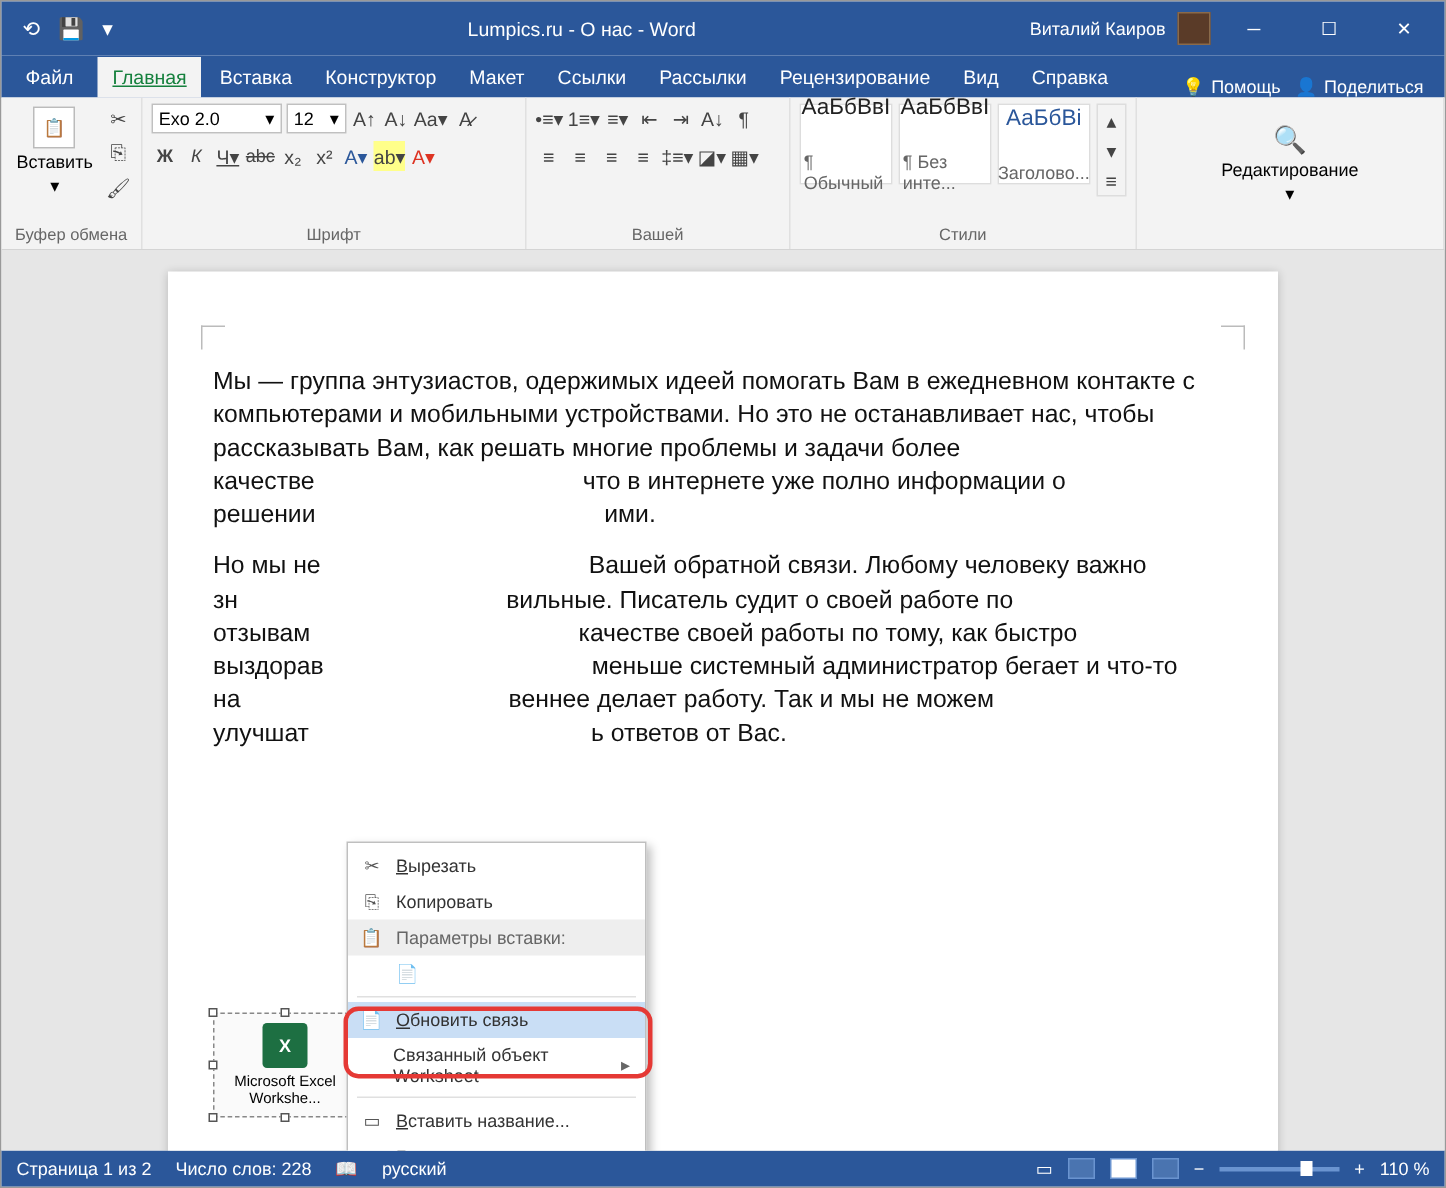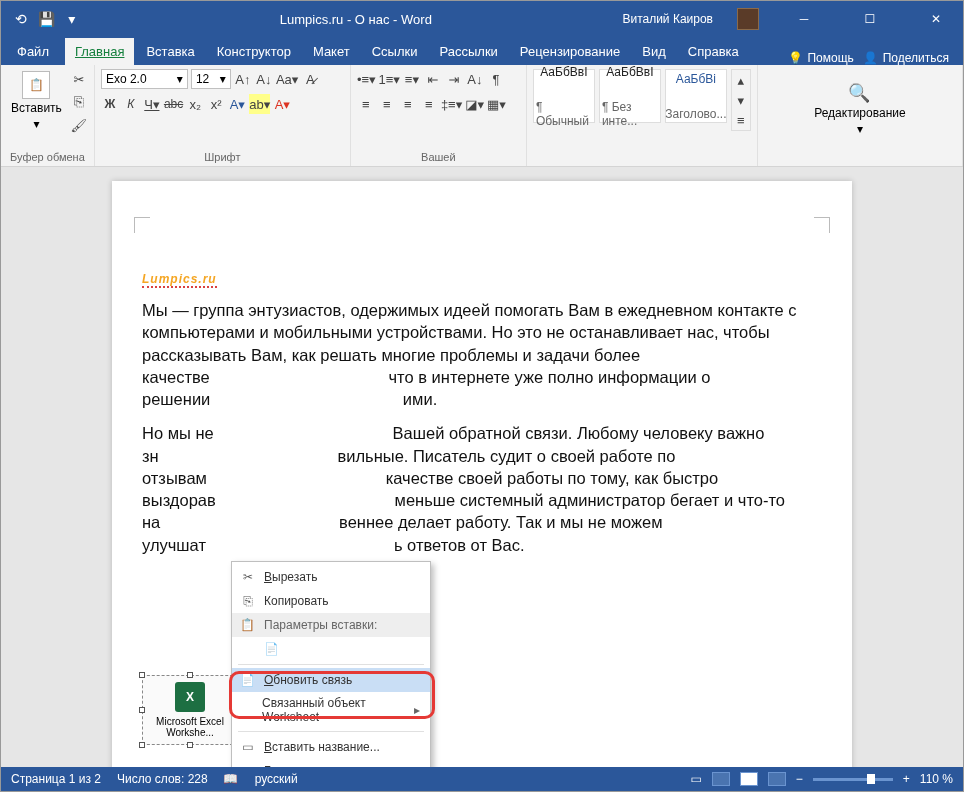--- a/index.html
+++ b/index.html
@@ -2,42 +2,42 @@
 <html><head>
 <meta charset="utf-8">
 <style>
 *{box-sizing:border-box;margin:0;padding:0;font-family:"Segoe UI",Tahoma,sans-serif;font-size:12px;}
 body{background:#fff;width:964px;height:792px;overflow:hidden;position:relative;}
 .window{width:964px;height:792px;border:1px solid #999;display:flex;flex-direction:column;}
 .titlebar{background:#2b579a;height:36px;display:flex;align-items:center;color:#fff;}
 .titlebar .qat{display:flex;gap:12px;padding:0 14px;}
 .titlebar .qat span{font-size:14px;}
 .titlebar .title{flex:1;text-align:center;font-size:13px;}
-.titlebar .user-area{display:flex;align-items:center;gap:24px;padding-right:6px;}
+.titlebar .user-area{display:flex;align-items:center;gap:8px;padding-right:6px;}
 .avatar{width:22px;height:22px;background:#5a3b28;border:1px solid #8a6a4a;}
 .winbtn{width:42px;height:36px;display:flex;align-items:center;justify-content:center;font-size:12px;}
 .tabs{background:#2b579a;height:28px;display:flex;align-items:flex-end;color:#fff;padding-left:6px;gap:2px;}
 .tab{padding:6px 10px;font-size:13px;cursor:pointer;}
 .tab.file{padding-right:14px;}
 .tab.active{background:#f3f3f3;color:#15803d;text-decoration:underline;}
 .tabs .right{margin-left:auto;display:flex;align-items:center;gap:10px;padding-right:14px;font-size:13px;}
 .tabs .right span{display:flex;align-items:center;gap:4px;}
 .ribbon{background:#f3f3f3;height:102px;display:flex;border-bottom:1px solid #d4d4d4;}
 .group{border-right:1px solid #e0e0e0;display:flex;flex-direction:column;padding:4px 6px 1px;}
 .group-body{flex:1;display:flex;align-items:flex-start;gap:4px;}
 .group-label{text-align:center;font-size:11px;color:#666;padding:2px 0;}
 .bigbtn{display:flex;flex-direction:column;align-items:center;justify-content:center;gap:2px;padding:2px 4px;min-width:44px;}
 .bigbtn .ic{width:28px;height:28px;background:#fff;border:1px solid #bbb;display:flex;align-items:center;justify-content:center;}
 .col{display:flex;flex-direction:column;gap:3px;}
 .row{display:flex;gap:3px;align-items:center;}
 .combo{background:#fff;border:1px solid #c0c0c0;height:20px;display:flex;align-items:center;padding:0 4px;font-size:11px;justify-content:space-between;}
 .fmtbtn{min-width:18px;height:20px;display:flex;align-items:center;justify-content:center;color:#444;font-size:13px;}
 .styles-gal{display:flex;gap:4px;}
 .style-item{width:62px;height:54px;border:1px solid #ddd;background:#fff;display:flex;flex-direction:column;align-items:center;justify-content:center;font-size:9px;color:#666;padding:2px;}
-.style-item .prev{font-size:12px;color:#222;margin-bottom:21px;}
+.style-item .prev{font-size:15px;color:#222;margin-bottom:21px;}
 .doc{flex:1;background:#e6e6e6;position:relative;overflow:hidden;}
 .page{background:#fff;margin:14px auto 0;width:740px;height:620px;position:relative;padding:62px 30px 20px 30px;box-shadow:0 0 6px rgba(0,0,0,.2);}
 .corner{position:absolute;width:16px;height:16px;border:1px solid #bbb;}
 .corner.tl{top:36px;left:22px;border-right:none;border-bottom:none;}
 .corner.tr{top:36px;right:22px;border-left:none;border-bottom:none;}
 .h1{font-size:44px;font-weight:800;font-style:italic;color:#f5a623;letter-spacing:1px;margin-bottom:6px;}
 .h1u{border-bottom:2px dotted #d94141;display:inline-block;}
 .para{font-size:16.5px;color:#111;line-height:1.35;margin-bottom:12px;}
 .excel-obj{position:absolute;left:30px;bottom:56px;width:96px;height:70px;border:1px dashed #888;display:flex;flex-direction:column;align-items:center;justify-content:center;background:#fafafa;}
 .handle{width:6px;height:6px;background:#fff;border:1px solid #555;position:absolute;}
@@ -193,39 +193,39 @@
               <div class="prev" style="color:#2b579a;">АаБбВі</div>
               <div>Заголово...</div>
             </div>
       </div>
       <div class="col" style="justify-content:center;gap:0;border:1px solid #ddd;">
         <span class="fmtbtn">▴</span>
         <span class="fmtbtn">▾</span>
         <span class="fmtbtn">≡</span>
       </div>
     </div>
+    <div class="group-label">Стили</div>
   </div>
 
   <div class="group" style="flex:1;">
     <div class="group-body" style="justify-content:center;align-items:center;">
       <div class="bigbtn">
         <span style="font-size:18px;">🔍</span>
         <span>Редактирование</span>
             <span>▾</span>
       </div>
     </div>
     <div class="group-label">&nbsp;</div>
   </div>
 </div>
 
 <div class="doc">
   <div class="page">
     <div class="corner tl"></div>
     <div class="corner tr"></div>
-    <div class="h1"><span class="h1u">Lumpics.ru</span></div>
     <div class="para">Мы — группа энтузиастов, одержимых идеей помогать Вам в ежедневном контакте с компьютерами и мобильными устройствами. Но это не останавливает нас, чтобы рассказывать Вам, как решать многие проблемы и задачи более качестве&nbsp;&nbsp;&nbsp;&nbsp;&nbsp;&nbsp;&nbsp;&nbsp;&nbsp;&nbsp;&nbsp;&nbsp;&nbsp;&nbsp;&nbsp;&nbsp;&nbsp;&nbsp;&nbsp;&nbsp;&nbsp;&nbsp;&nbsp;&nbsp;&nbsp;&nbsp;&nbsp;&nbsp;&nbsp;&nbsp;&nbsp;&nbsp;&nbsp;&nbsp;&nbsp;&nbsp;&nbsp;&nbsp;&nbsp;что в интернете уже полно информации о решении&nbsp;&nbsp;&nbsp;&nbsp;&nbsp;&nbsp;&nbsp;&nbsp;&nbsp;&nbsp;&nbsp;&nbsp;&nbsp;&nbsp;&nbsp;&nbsp;&nbsp;&nbsp;&nbsp;&nbsp;&nbsp;&nbsp;&nbsp;&nbsp;&nbsp;&nbsp;&nbsp;&nbsp;&nbsp;&nbsp;&nbsp;&nbsp;&nbsp;&nbsp;&nbsp;&nbsp;&nbsp;&nbsp;&nbsp;&nbsp;&nbsp;&nbsp;ими.</div>
     <div class="para">Но мы не&nbsp;&nbsp;&nbsp;&nbsp;&nbsp;&nbsp;&nbsp;&nbsp;&nbsp;&nbsp;&nbsp;&nbsp;&nbsp;&nbsp;&nbsp;&nbsp;&nbsp;&nbsp;&nbsp;&nbsp;&nbsp;&nbsp;&nbsp;&nbsp;&nbsp;&nbsp;&nbsp;&nbsp;&nbsp;&nbsp;&nbsp;&nbsp;&nbsp;&nbsp;&nbsp;&nbsp;&nbsp;&nbsp;&nbsp;Вашей обратной связи. Любому человеку важно зн&nbsp;&nbsp;&nbsp;&nbsp;&nbsp;&nbsp;&nbsp;&nbsp;&nbsp;&nbsp;&nbsp;&nbsp;&nbsp;&nbsp;&nbsp;&nbsp;&nbsp;&nbsp;&nbsp;&nbsp;&nbsp;&nbsp;&nbsp;&nbsp;&nbsp;&nbsp;&nbsp;&nbsp;&nbsp;&nbsp;&nbsp;&nbsp;&nbsp;&nbsp;&nbsp;&nbsp;&nbsp;&nbsp;&nbsp;вильные. Писатель судит о своей работе по отзывам&nbsp;&nbsp;&nbsp;&nbsp;&nbsp;&nbsp;&nbsp;&nbsp;&nbsp;&nbsp;&nbsp;&nbsp;&nbsp;&nbsp;&nbsp;&nbsp;&nbsp;&nbsp;&nbsp;&nbsp;&nbsp;&nbsp;&nbsp;&nbsp;&nbsp;&nbsp;&nbsp;&nbsp;&nbsp;&nbsp;&nbsp;&nbsp;&nbsp;&nbsp;&nbsp;&nbsp;&nbsp;&nbsp;&nbsp;качестве своей работы по тому, как быстро выздорав&nbsp;&nbsp;&nbsp;&nbsp;&nbsp;&nbsp;&nbsp;&nbsp;&nbsp;&nbsp;&nbsp;&nbsp;&nbsp;&nbsp;&nbsp;&nbsp;&nbsp;&nbsp;&nbsp;&nbsp;&nbsp;&nbsp;&nbsp;&nbsp;&nbsp;&nbsp;&nbsp;&nbsp;&nbsp;&nbsp;&nbsp;&nbsp;&nbsp;&nbsp;&nbsp;&nbsp;&nbsp;&nbsp;&nbsp;меньше системный администратор бегает и что-то на&nbsp;&nbsp;&nbsp;&nbsp;&nbsp;&nbsp;&nbsp;&nbsp;&nbsp;&nbsp;&nbsp;&nbsp;&nbsp;&nbsp;&nbsp;&nbsp;&nbsp;&nbsp;&nbsp;&nbsp;&nbsp;&nbsp;&nbsp;&nbsp;&nbsp;&nbsp;&nbsp;&nbsp;&nbsp;&nbsp;&nbsp;&nbsp;&nbsp;&nbsp;&nbsp;&nbsp;&nbsp;&nbsp;&nbsp;веннее делает работу. Так и мы не можем улучшат&nbsp;&nbsp;&nbsp;&nbsp;&nbsp;&nbsp;&nbsp;&nbsp;&nbsp;&nbsp;&nbsp;&nbsp;&nbsp;&nbsp;&nbsp;&nbsp;&nbsp;&nbsp;&nbsp;&nbsp;&nbsp;&nbsp;&nbsp;&nbsp;&nbsp;&nbsp;&nbsp;&nbsp;&nbsp;&nbsp;&nbsp;&nbsp;&nbsp;&nbsp;&nbsp;&nbsp;&nbsp;&nbsp;&nbsp;&nbsp;&nbsp;ь ответов от Вас.</div>
     <div class="excel-obj">
       <div class="handle tl2"></div>
           <div class="handle tr2"></div>
           <div class="handle bl2"></div>
           <div class="handle br2"></div>
       <div class="handle tm"></div>
           <div class="handle bm"></div>
           <div class="handle lm"></div>

